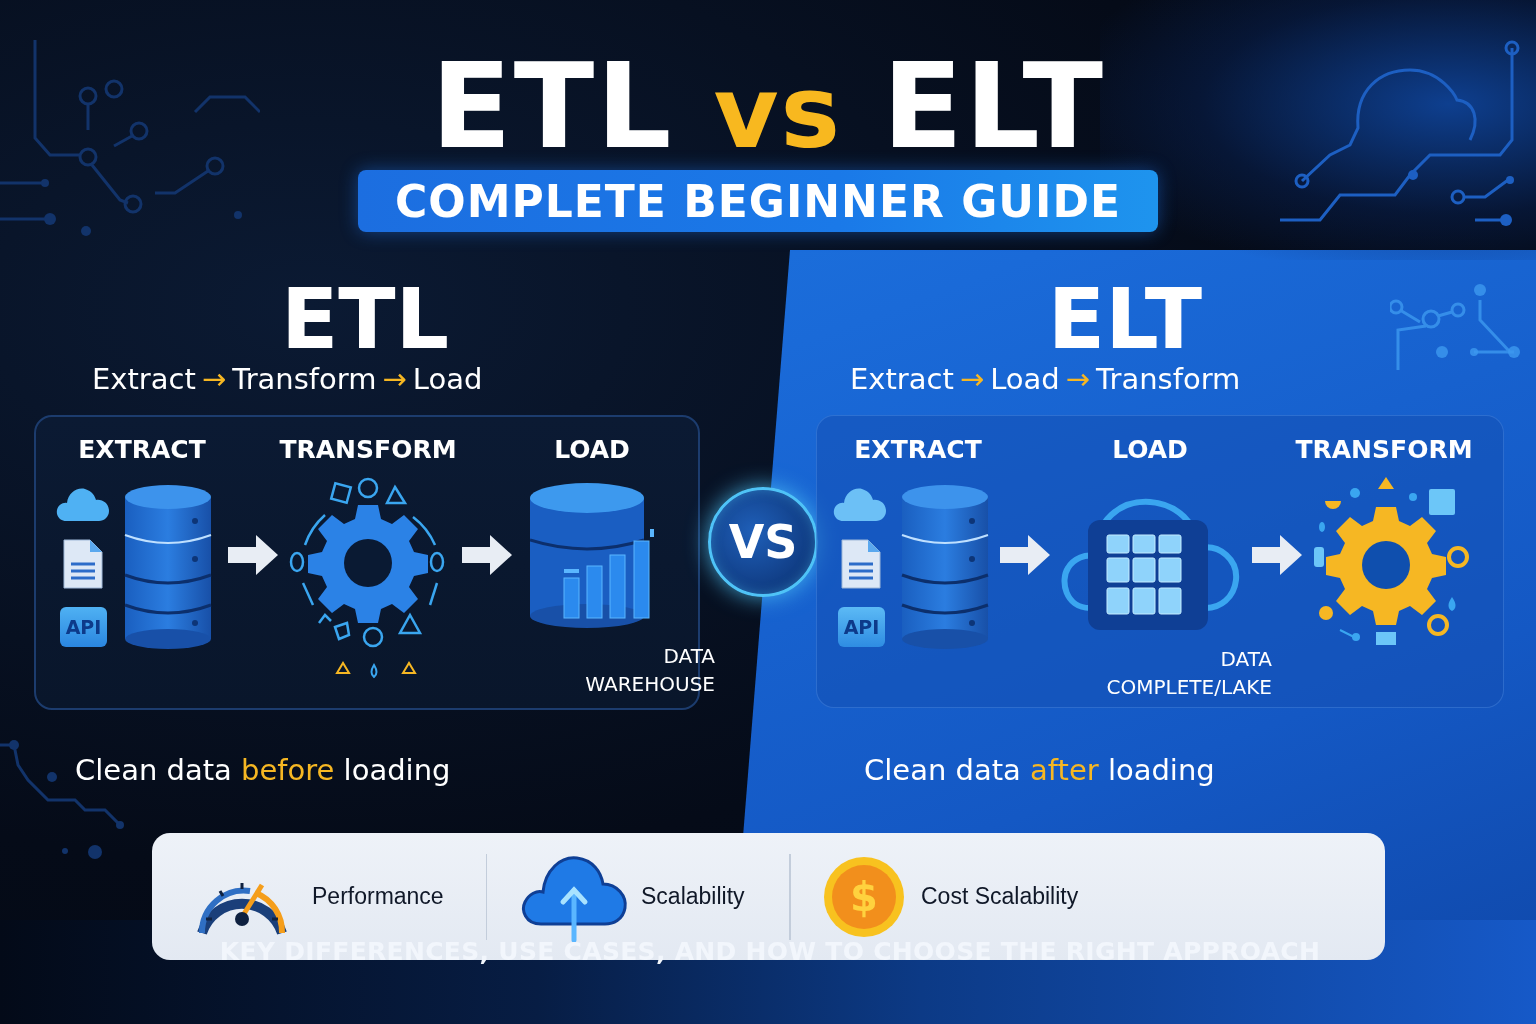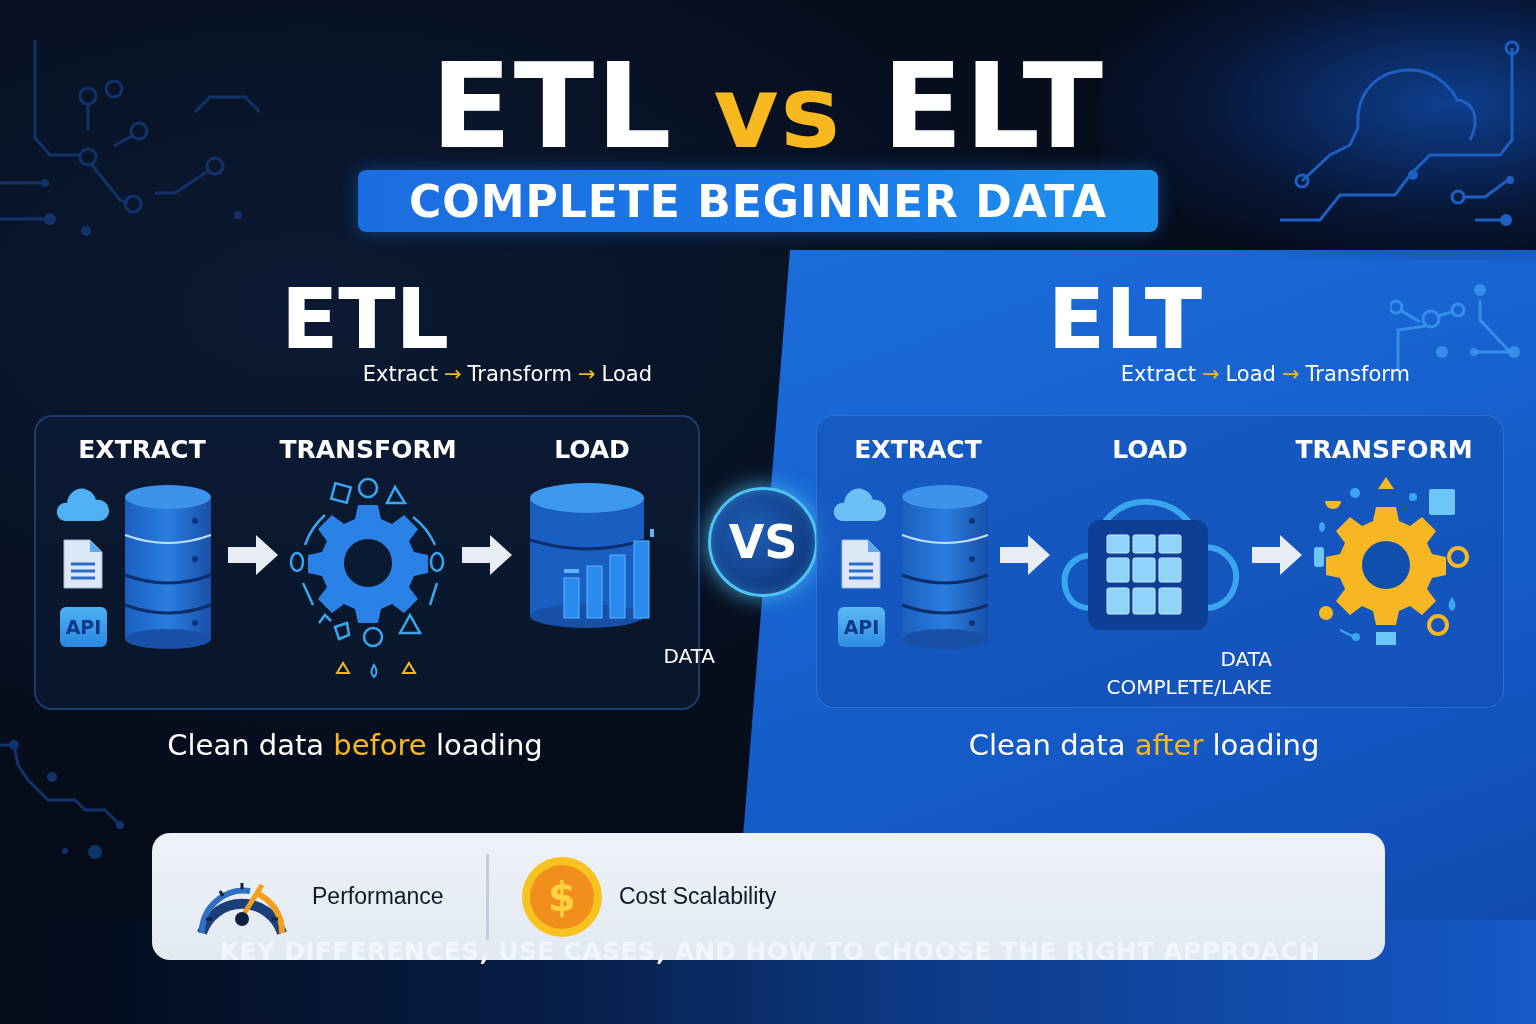--- a/index.html
+++ b/index.html
@@ -38,21 +38,21 @@
     background: linear-gradient(90deg, #1c6ee0 0%, #1a79e8 60%, #1e94ee 100%);
     display: flex; align-items: center; justify-content: center;
     font-weight: bold; font-size: 44px; letter-spacing: 1px; color: #fff;
     box-shadow: 0 0 18px rgba(30,120,240,0.45);
   }
 
   .side-title {
     position: absolute; font-weight: bold; font-size: 84px; text-align: center; width: 400px;
   }
   .flow-line {
-    position: absolute; font-size: 21px; text-align: right; width: 560px; white-space: nowrap;
+    position: absolute; font-size: 29px; text-align: left; width: 560px; white-space: nowrap;
   }
   .flow-line .arr { color: #f6b723; margin: 0 6px; }
 
   .process-box {
     position: absolute; border-radius: 18px;
   }
   .box-etl {
     left: 34px; top: 415px; width: 666px; height: 295px;
     background: linear-gradient(180deg, #0b1a33 0%, #09162b 100%);
     border: 2px solid #1c3c6e;
@@ -62,21 +62,21 @@
     background: rgba(20,80,180,0.55);
     border: 1px solid rgba(120,180,255,0.25);
   }
   .step-label {
     position: absolute; font-weight: bold; font-size: 25px; text-align: center; width: 200px;
   }
   .step-sub {
     position: absolute; font-size: 20px; text-align: right; width: 240px; line-height: 28px;
   }
   .clean-line {
-    position: absolute; font-size: 29px; text-align: center; width: 560px;
+    position: absolute; font-size: 29px; text-align: left; width: 560px; margin-top: 25px;
   }
   .clean-line .hl { color: #f6b723; }
 
   .vs-badge {
     position: absolute; left: 708px; top: 487px; width: 110px; height: 110px; border-radius: 50%;
     background: radial-gradient(circle at 40% 40%, #1f5fb8 0%, #0f3a80 70%, #0b2e66 100%);
     border: 3px solid #4fc3f7;
     box-shadow: 0 0 22px rgba(79,195,247,0.8), inset 0 0 12px rgba(79,195,247,0.4);
     display: flex; align-items: center; justify-content: center;
     font-weight: bold; font-size: 46px; color: #fff;
@@ -176,21 +176,21 @@
       <circle cx="90" cy="30" r="6"></circle>
       <circle cx="52" cy="92" r="6"></circle>
       <circle cx="84" cy="92" r="4"></circle>
       <circle cx="124" cy="92" r="6"></circle>
     </g>
 </svg>
 
 <div class="main-title">
   <span>ETL</span><span class="vs">vs</span><span>ELT</span>
 </div>
-<div class="subtitle-banner">COMPLETE BEGINNER DATA</div>
+<div class="subtitle-banner">COMPLETE BEGINNER GUIDE</div>
 
 <div class="side-title" style="left:165px;top:270px">ETL</div>
 <div class="flow-line" style="left:92px;top:362px">
   <span>Extract</span><span class="arr">→</span><span>Transform</span><span class="arr">→</span><span>Load</span>
 </div>
 
 <div class="process-box box-etl"></div>
 <div class="step-label" style="left:42px;top:435px">EXTRACT</div>
 <div class="step-label" style="left:268px;top:435px">TRANSFORM</div>
 <div class="step-label" style="left:492px;top:435px">LOAD</div>
@@ -271,20 +271,21 @@
     <rect x="34" y="98" width="15" height="40"></rect>
       <rect x="57" y="86" width="15" height="52"></rect>
       <rect x="80" y="75" width="15" height="63"></rect>
       <rect x="104" y="61" width="15" height="77"></rect>
   </g>
   <rect x="34" y="89" width="15" height="4" fill="#5ab6ff"></rect>
   <rect x="120" y="49" width="4" height="8" fill="#5ab6ff"></rect>
 </svg>
 <div class="step-sub" style="left:475px;top:642px">
   <div>DATA</div>
+  <div>WAREHOUSE</div>
 </div>
 
 <div class="clean-line" style="left:75px;top:728px">
   <span>Clean data </span><span class="hl">before</span><span> loading</span>
 </div>
 
 <div class="vs-badge">VS</div>
 
 <div class="side-title" style="left:925px;top:270px">ELT</div>
 <div class="flow-line" style="left:850px;top:362px">
@@ -384,20 +385,28 @@
       <g stroke="#0f2140" stroke-width="3">
           <line x1="52" y1="26" x2="52" y2="32"></line>
           <line x1="30" y1="34" x2="33" y2="39"></line>
           <line x1="16" y1="62" x2="22" y2="62"></line>
           <line x1="82" y1="62" x2="88" y2="62"></line>
         </g>
     </svg>
     <span class="feature-label">Performance</span>
   </div>
   <div class="feat-divider"></div>
+  <div class="feature" style="width:302px;padding-left:32px">
+    <svg width="110" height="90" viewBox="0 0 110 90" style="margin-right:12px">
+      <path d="M22 72 C6 72 2 58 6 50 C10 42 18 38 24 40 C26 18 42 4 58 6 C74 8 82 20 84 32 C98 32 108 44 106 56 C104 68 94 72 86 72 Z" fill="#1f7ae6" stroke="#0f3f95" stroke-width="3"></path>
+      <line x1="55" y1="88" x2="55" y2="38" stroke="#5ab6ff" stroke-width="5" stroke-linecap="round"></line>
+      <path d="M44 50 L55 38 L66 50" fill="none" stroke="#a8e2ff" stroke-width="5" stroke-linecap="round"></path>
+    </svg>
+    <span class="feature-label">Scalability</span>
+  </div>
   <div class="feat-divider"></div>
   <div class="feat-divider"></div>
   <div class="feature" style="padding-left:32px">
     <svg width="82" height="82" viewBox="0 0 82 82" style="margin-right:16px">
       <circle cx="41" cy="41" r="40" fill="#f8c21f"></circle>
       <circle cx="41" cy="41" r="32" fill="#f28f1c"></circle>
       <text x="41" y="55" text-anchor="middle" font-family="DejaVu Sans, sans-serif" font-weight="bold" font-size="40" fill="#ffd23e">$</text>
     </svg>
     <span class="feature-label">Cost Scalability</span>
   </div>

